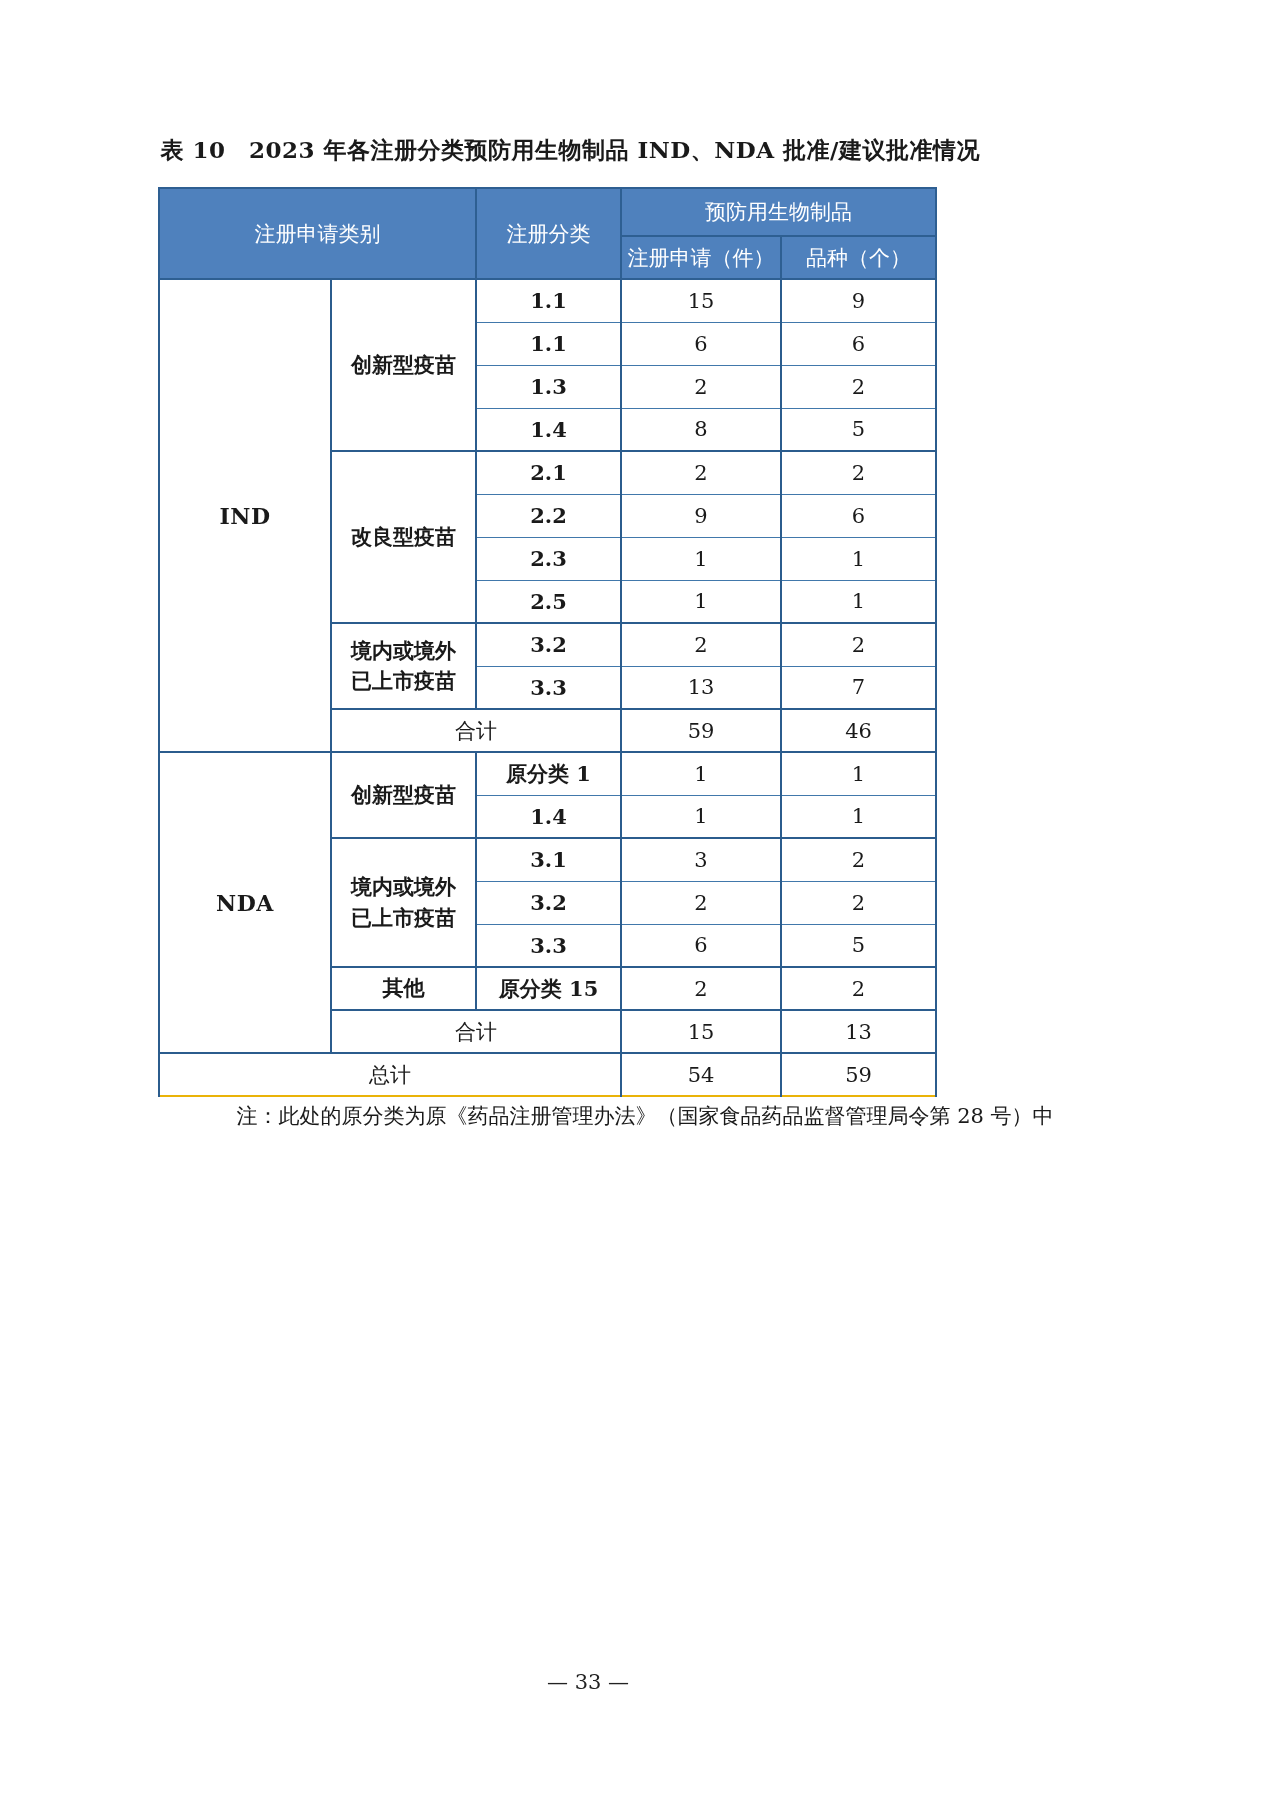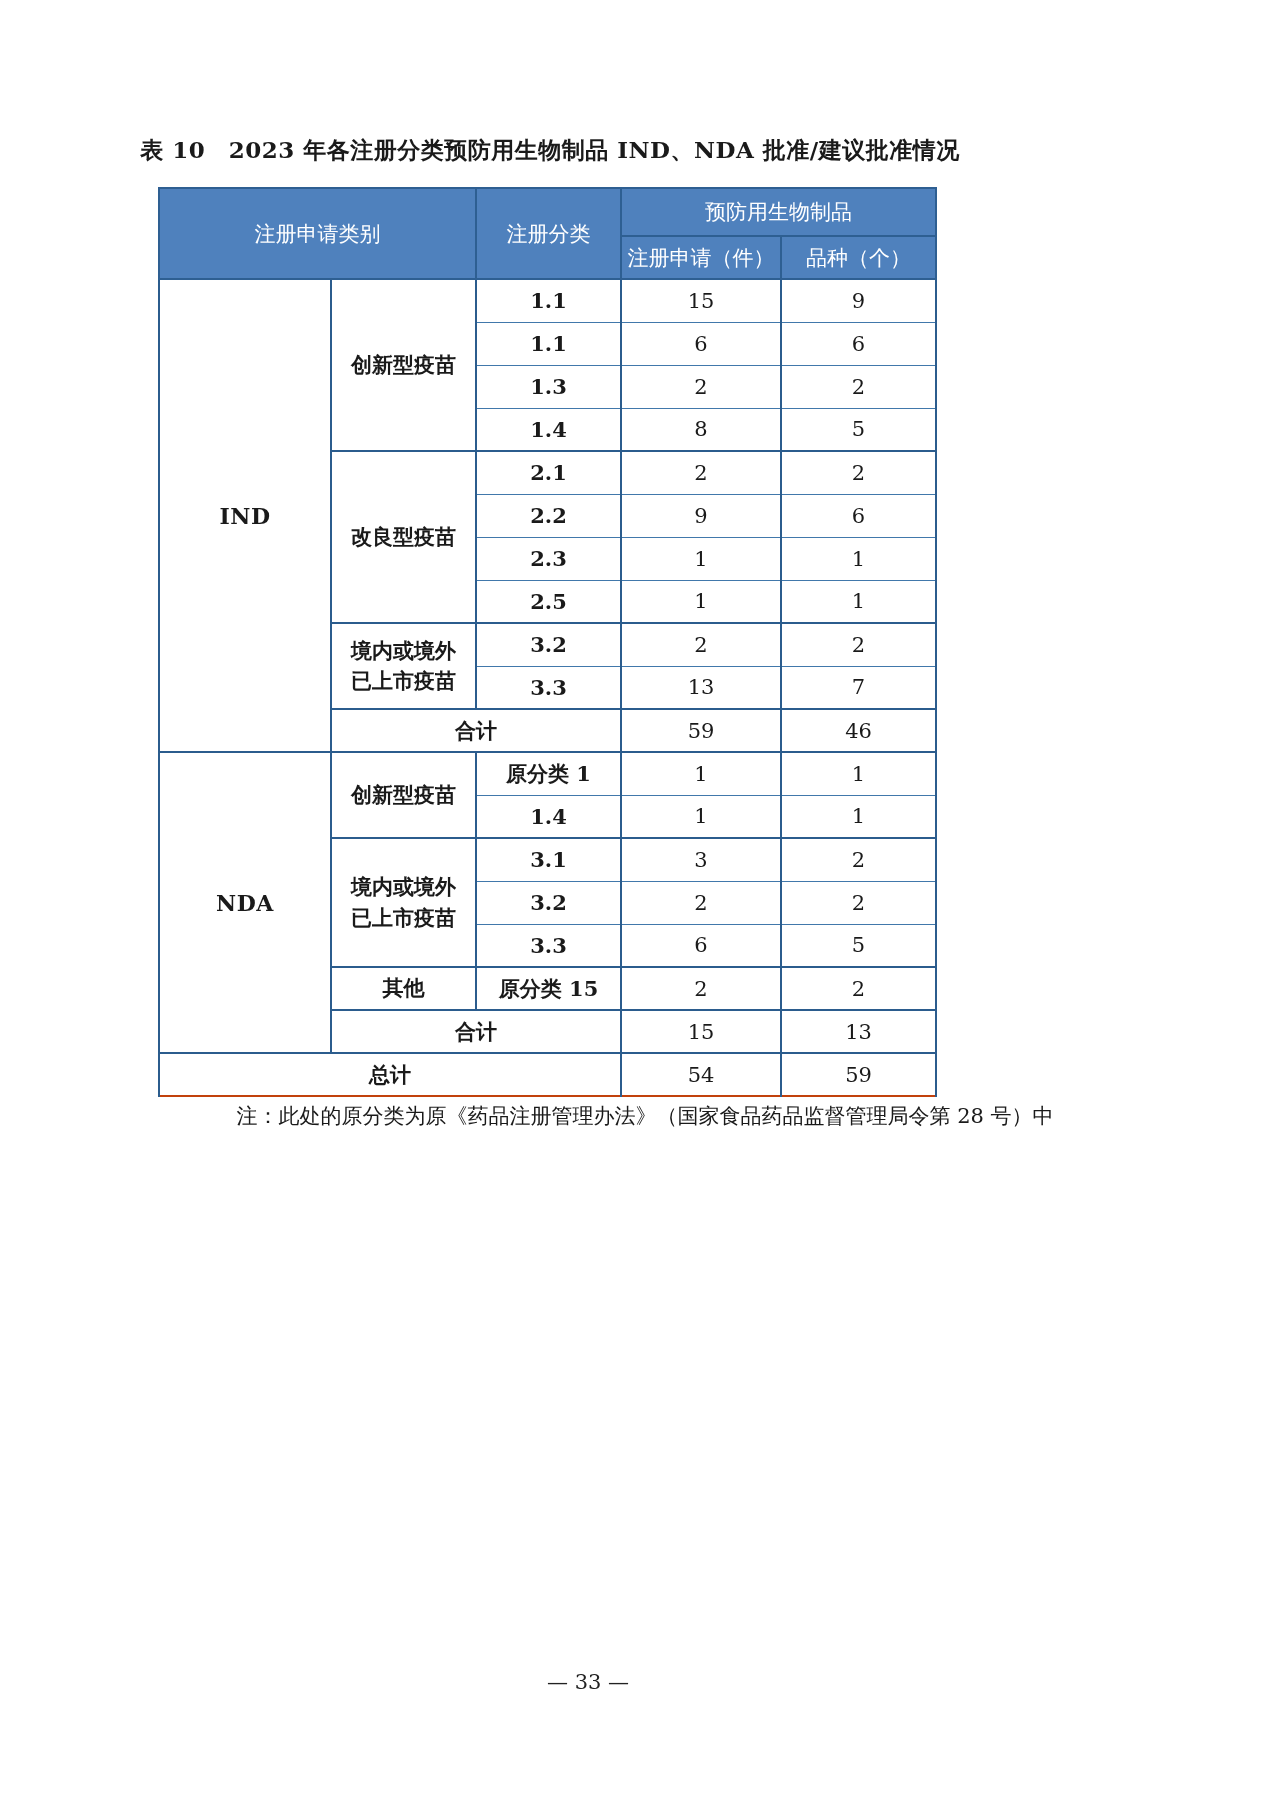--- a/index.html
+++ b/index.html
@@ -2,24 +2,24 @@
 <html><head>
 <meta charset="utf-8">
 <style>
   html, body { margin:0; padding:0; }
   body {
     width:1280px; height:1810px; background:#ffffff; position:relative;
     font-family:"DejaVu Serif", "Liberation Serif", serif; color:#1a1a1a;
   }
   .title {
     position:absolute; top:135px; left:120px; width:860px;
-    text-align:center; font-size:23px; font-weight:bold; letter-spacing:0.5px;
+    text-align:right; font-size:23px; font-weight:bold; letter-spacing:0.5px;
   }
   .table-wrap { position:absolute; top:187px; left:158px; }
-  table.main { border-collapse:collapse; table-layout:fixed; width:777px; border:2px solid #c2410c;padding-left:20px; }
+  table.main { border-collapse:collapse; table-layout:fixed; width:777px; border:2px solid #eab308;padding-left:20px; }
   col.c-section { width:172px; }
   col.c-group   { width:145px; }
   col.c-class   { width:145px; }
   col.c-apps    { width:160px; }
   col.c-vars    { width:155px; }
   th, td { padding:0 4px; text-align:center; vertical-align:middle; overflow:hidden; }
   thead th {
     background:#4f81bd; color:#ffffff; font-weight:normal;
     font-family:"DejaVu Sans", "Liberation Sans", sans-serif;
     font-size:21px; border:2px solid #2e5f92;
@@ -29,21 +29,21 @@
   tbody tr { height:43px; }
   tbody td {
     border-left:2px solid #2b5c8d; border-right:2px solid #2b5c8d;
     border-top:1px solid #4178ab; border-bottom:1px solid #4178ab;
     font-size:21px;
   }
   tbody td.thick-top { border-top:2px solid #2b5c8d; }
   td.cls   { font-weight:bold; }
   td.group { font-weight:bold; white-space:pre-line; line-height:1.45; }
   td.section { font-weight:bold; font-size:22px; letter-spacing:0.5px; }
-  td.bold  { font-weight:bold; }
+  td.bold  { font-weight:normal; }
   .note {
     position:absolute; top:1100px; left:170px; width:950px;
     font-size:21px; line-height:1.55; text-align:center;
   }
   .pagenum {
     position:absolute; top:1670px; left:0; width:1176px;
     text-align:center; font-size:21px; color:#222;
   }
 </style>
 </head>

